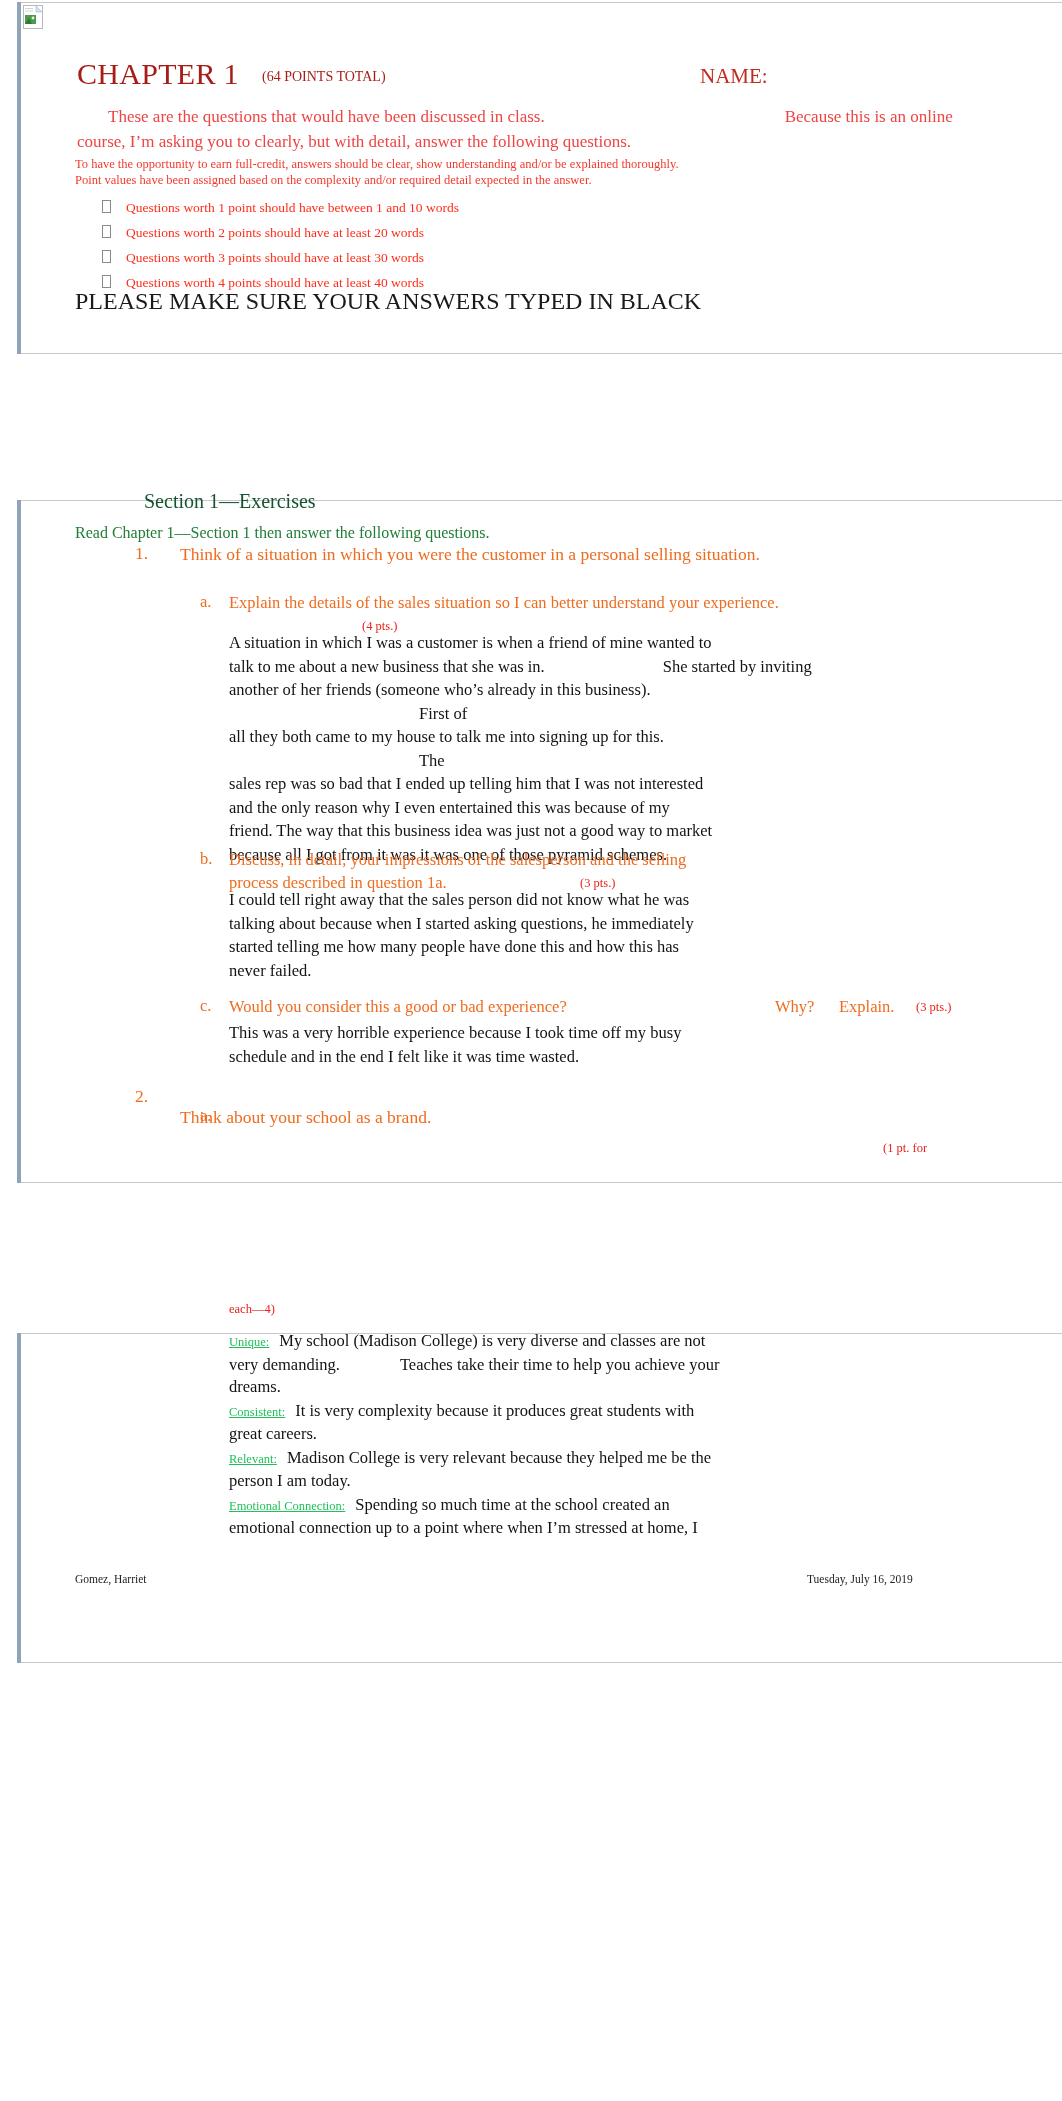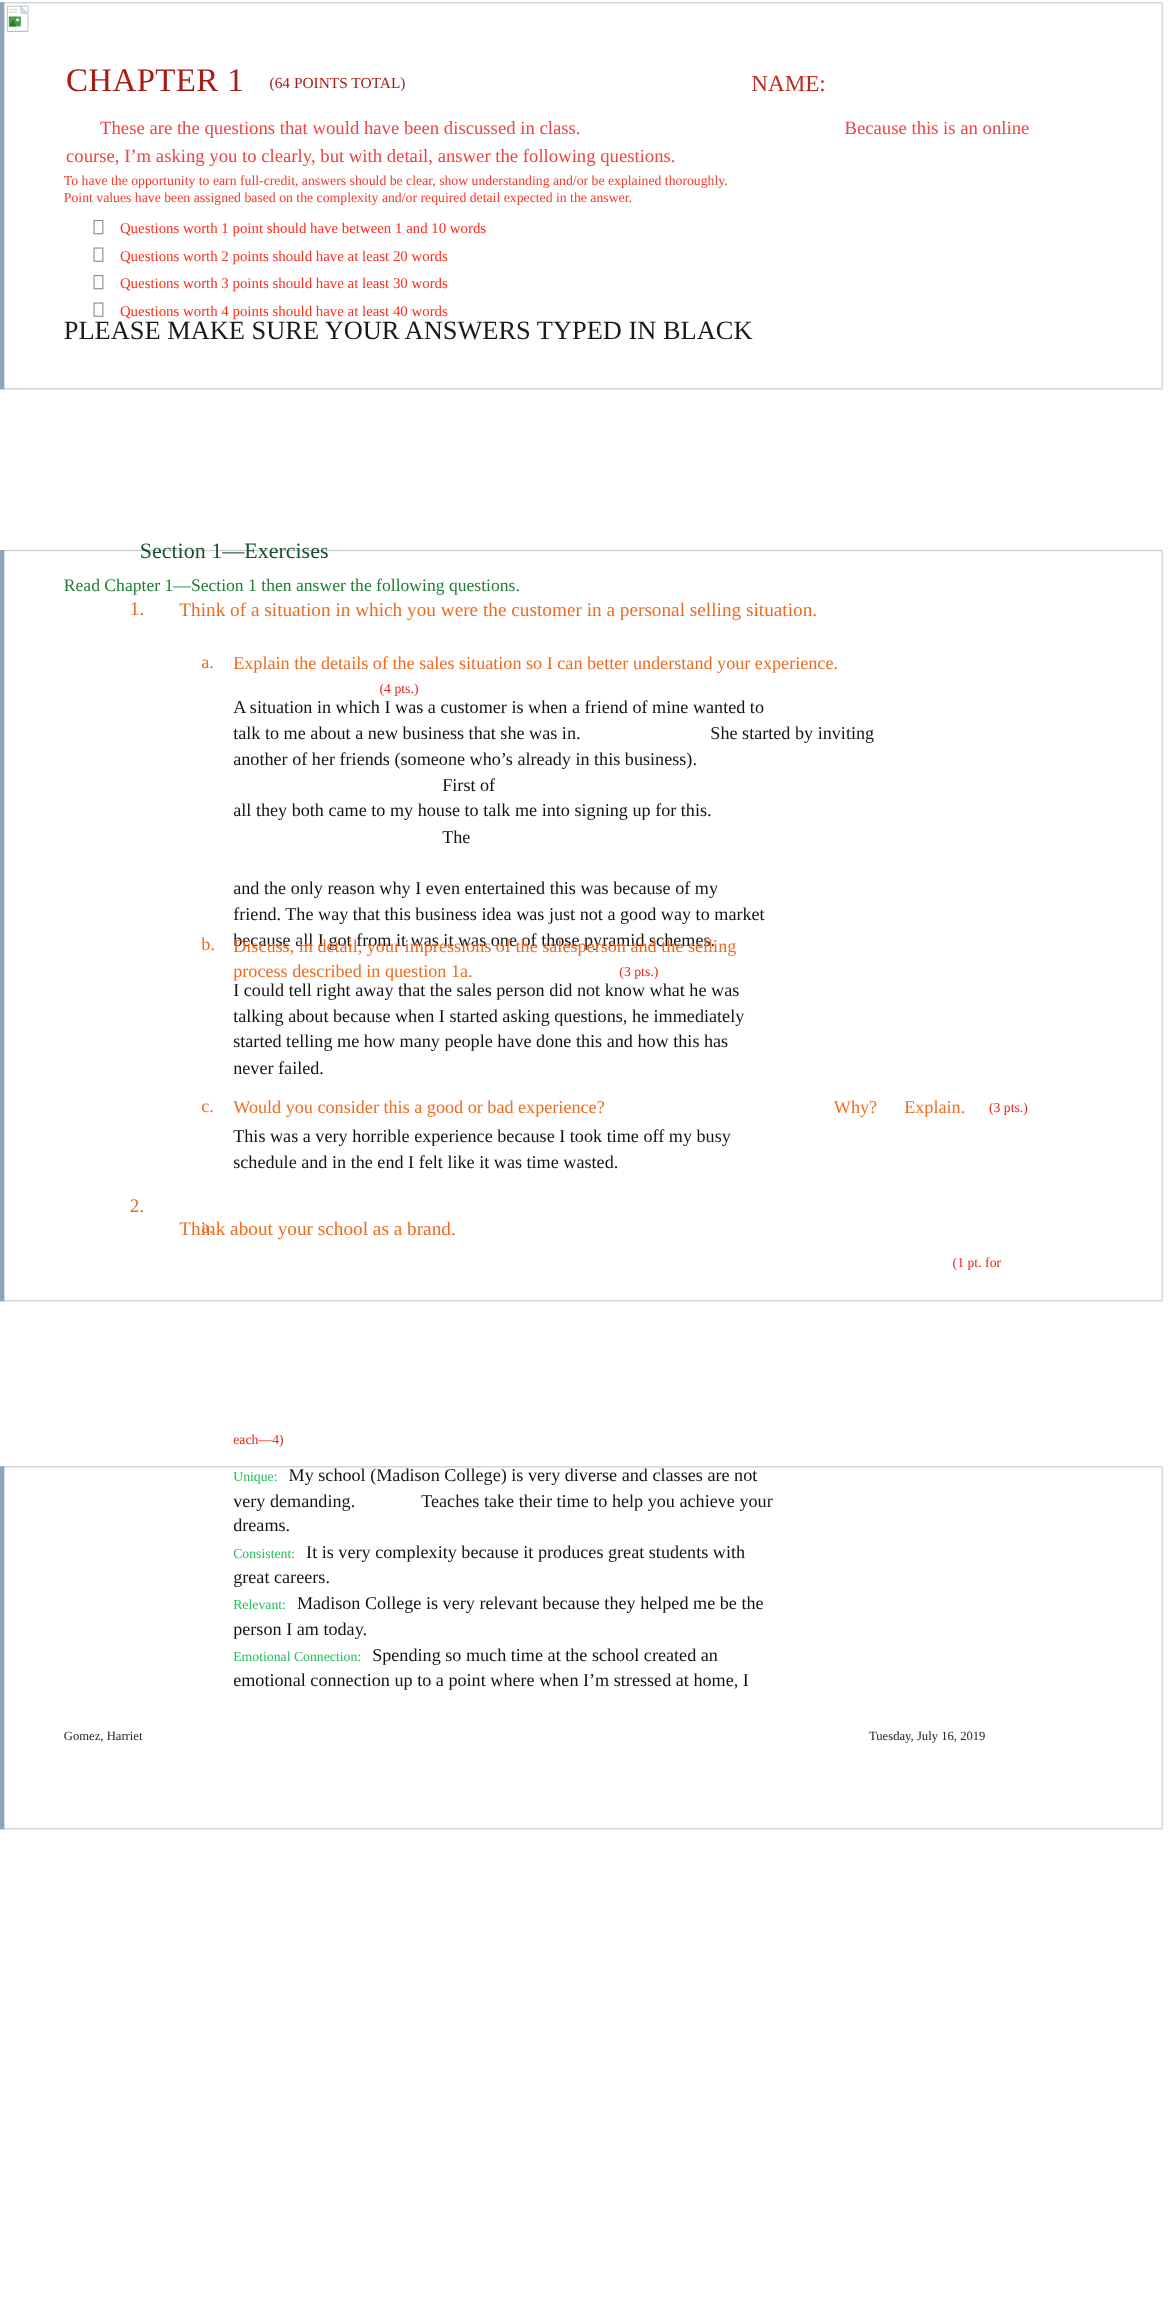--- a/index.html
+++ b/index.html
@@ -12,21 +12,21 @@
     width: 1062px;
     height: 2101px;
     font-family: "Liberation Serif", "DejaVu Serif", serif;
     position: relative;
     overflow: hidden;
   }
 
   
   .page-canvas {
     position: absolute;
-    top: 0; left: 0;
+    top: 0; left: 17px;
     width: 862px;
     height: 2101px;
     background: #ffffff;
   }
 
   .sheet {
     position: absolute;
     left: 2px;
     width: 1055px;
     background: #ffffff;
@@ -219,20 +219,21 @@
   }
   .labeled-row {
     font-size: 16.5px;
     color: #131313;
     line-height: 22.5px;
     margin-bottom: 1px;
   }
   .lbl {
     font-size: 12.5px;
     color: #20c05a;
+    text-decoration: underline;
   }
   .lbl-sp { display: inline-block; width: 10px; }
   .labeled-row .gap-sm { display: inline-block; width: 60px; }
 
   
   .footer-left {
     left: 58px;
     top: 1573px;
     font-size: 11.5px;
     color: #222222;
@@ -305,21 +306,21 @@
   <div class="blk sub-text sub-a1-text">
     <span>Explain the details of the sales situation so I can better understand your experience.</span>
   </div>
   <div class="pts pts-a1">(4 pts.)</div>
 
   <div class="blk answer ans-a1">
     <span>A situation in which I was a customer is when a friend of mine wanted to</span><br>
     <span>talk to me about a new business that she was in.</span><span class="gap-md"></span><span>She started by inviting</span><br>
     <span>another of her friends (someone who’s already in this business).</span><span class="gap-lg"></span><span>First of</span><br>
     <span>all they both came to my house to talk me into signing up for this.</span><span class="gap-lg"></span><span>The</span><br>
-    <br>
+    <span>sales rep was so bad that I ended up telling him that I was not interested</span><br>
     <span>and the only reason why I even entertained this was because of my</span><br>
     <span>friend. The way that this business idea was just not a good way to market</span><br>
     <span>because all I got from it was it was one of those pyramid schemes.</span>
   </div>
 
   <div class="blk sub-letter sub-b1">b.</div>
   <div class="blk sub-text sub-b1-text">
     <span>Discuss, in detail, your impressions of the salesperson and the selling process described in question 1a.</span>
   </div>
   <div class="pts pts-b1">(3 pts.)</div>

